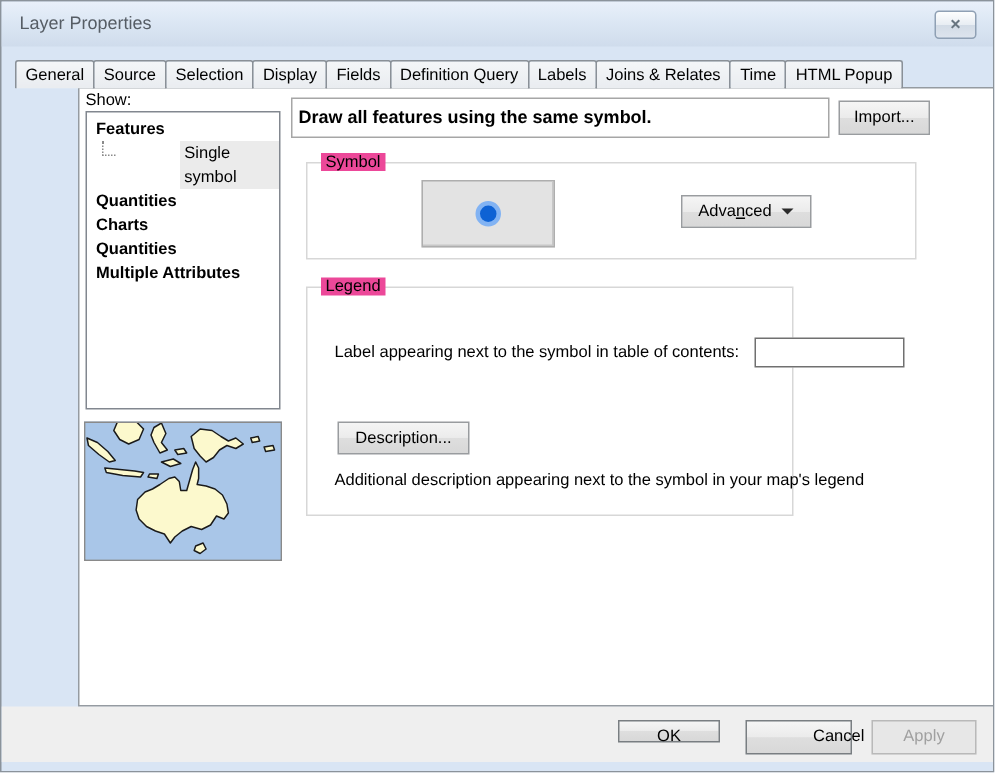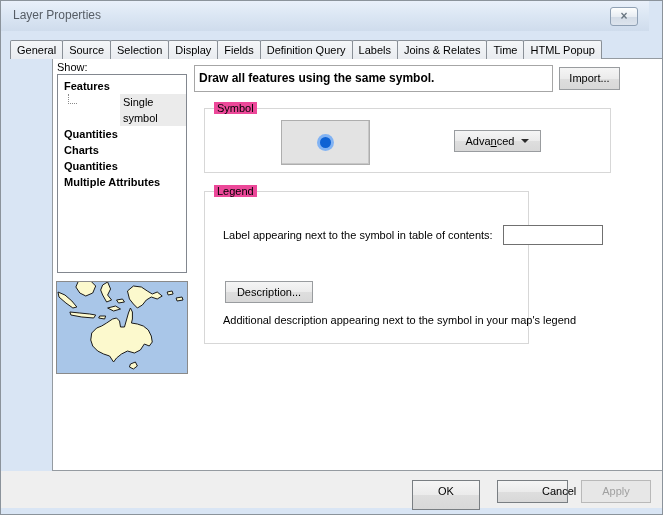--- a/index.html
+++ b/index.html
@@ -3,21 +3,21 @@
 <meta charset="utf-8">
 <style>
   html,body{margin:0;padding:0;background:#fff;}
   *{box-sizing:border-box;font-family:"Liberation Sans",sans-serif;}
   .dialog{
     position:relative;width:663px;height:515px;
     border:1px solid #8b939b;background:#d9e5f4;overflow:hidden;
   }
   
   .titlebar{
-    position:absolute;left:0;top:0;right:13px;height:30px;
+    position:absolute;left:0;top:0;right:0;height:30px;
     background:linear-gradient(180deg,#e9f0fa 0%,#dce7f4 45%,#cfdcec 100%);
   }
   .title-text{
     position:absolute;left:12px;top:7px;font-size:12px;color:#565d65;
   }
   .close-btn{
     position:absolute;right:11px;top:6px;width:28px;height:19px;
     border:1px solid #8fa0b4;border-radius:3px;
     background:linear-gradient(180deg,#fdfefe,#e8edf3 50%,#d2dbe6 51%,#dde4ed);
     color:#697681;font-size:12px;font-weight:bold;line-height:17px;text-align:center;
@@ -115,21 +115,21 @@
   .legend-input{
     position:absolute;left:298px;top:33px;width:100px;height:20px;
     border:1px solid #707070;background:#fff;font-size:11px;padding:0 3px;
   }
   .description-btn{position:absolute;left:20px;top:89px;width:88px;height:22px;}
   .additional-text{position:absolute;left:18px;top:122px;white-space:nowrap;}
   
   .bottom-bar{
     position:absolute;left:0;right:0;top:470px;height:37px;background:#efefef;
   }
-  .ok-btn{position:absolute;left:411px;top:9px;width:68px;height:30px;border-color:#797e82;}
+  .ok-btn{position:absolute;left:411px;top:9px;width:68px;height:15px;border-color:#797e82;}
   .cancel-btn{position:absolute;left:496px;top:9px;width:71px;height:23px;border-color:#797e82;padding-left:44px;}
   .apply-btn{
     position:absolute;left:580px;top:9px;width:70px;height:23px;
     background:#e7e7e7;border:1px solid #b9b9b9;color:#a0a0a0;
   }
 </style>
 </head>
 <body>
 
 <div class="dialog">

